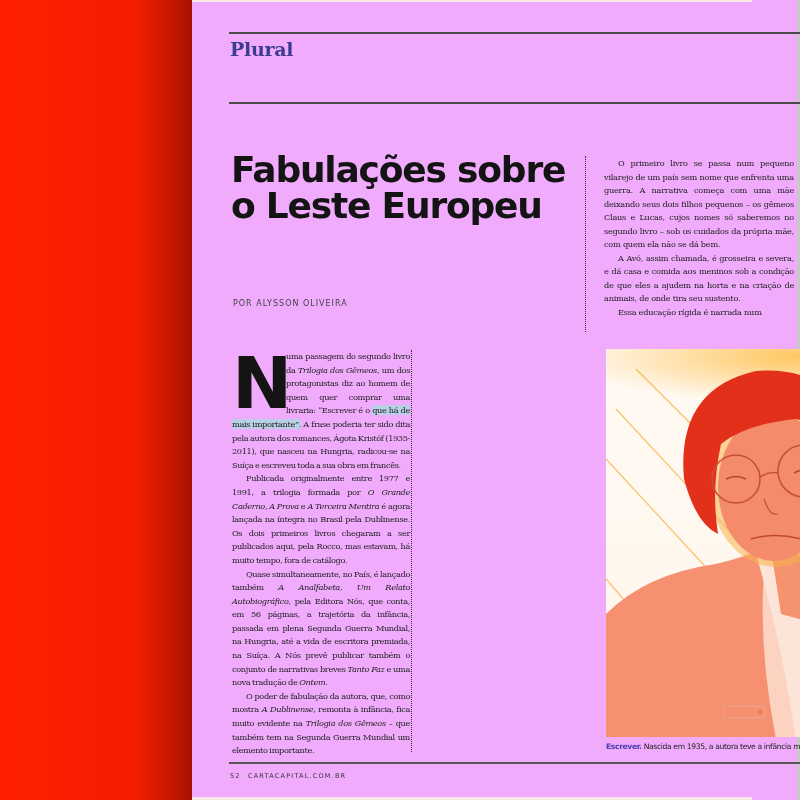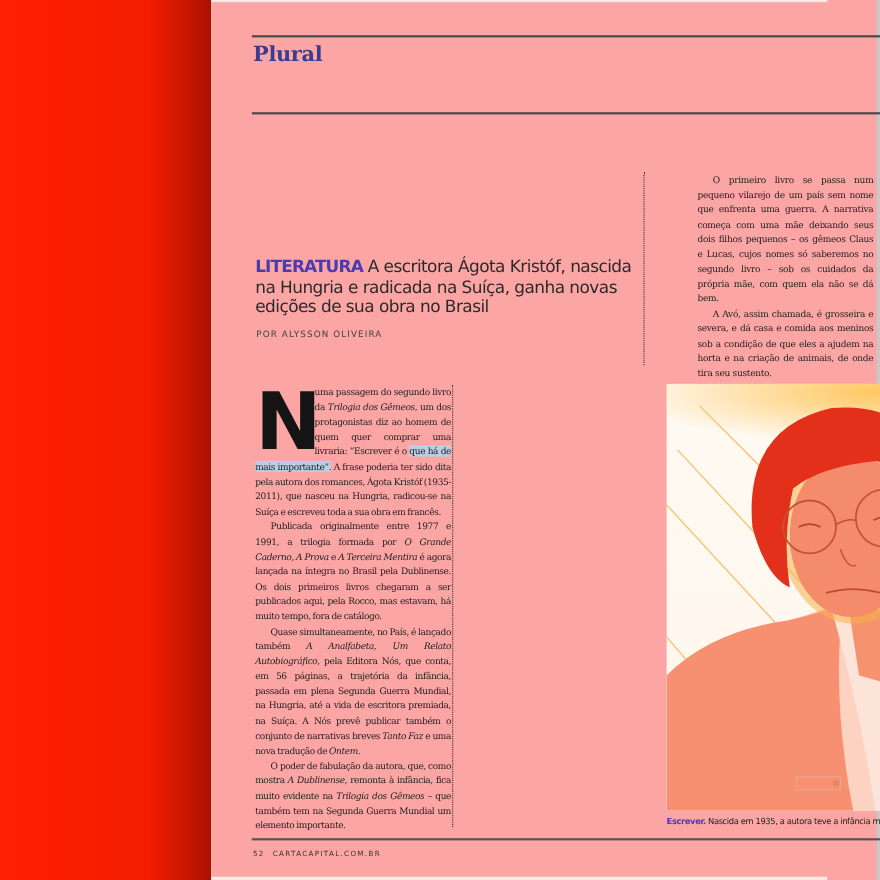--- a/index.html
+++ b/index.html
@@ -4,21 +4,21 @@
   <style>
     * { box-sizing: border-box; margin: 0; padding: 0; }
     html, body { width: 800px; height: 800px; overflow: hidden; background: #fff; }
     body { position: relative; font-family: "DejaVu Serif", serif; color: #1a1a1a; }
 
     .red-band {
       position: absolute; left: 0; top: 0; width: 192px; height: 800px;
       background: linear-gradient(to right, #ff2000 0%, #f41d00 70%, #c91600 88%, #a81200 100%);
     }
     .page {
-      position: absolute; left: 192px; top: 0; width: 608px; height: 800px; background: #fca5a5;
+      position: absolute; left: 192px; top: 0; width: 608px; height: 800px; background: #f0abfc;
     }
     .page-right-edge { position: absolute; right: 0; top: 0; width: 3px; height: 800px; background: #c8c8c8; }
     .page-top-tint { position: absolute; left: 0; top: 0; width: 560px; height: 2px; background: #fbe9e6; }
     .page-bottom-tint { position: absolute; left: 0; bottom: 0; width: 560px; height: 3px; background: #fbe9e6; }
 
     .rule-top { position: absolute; left: 37px; top: 32px; width: 571px; height: 2px; background: #4a4a4a; }
     .section-label {
       position: absolute; left: 38px; top: 38px;
       font-family: "DejaVu Serif", serif; font-weight: bold; font-size: 19px; color: #3b3b8f;
       letter-spacing: -0.3px;
@@ -41,21 +41,21 @@
       font-family: "DejaVu Sans", sans-serif; font-size: 8px; letter-spacing: 1px; color: #444;
     }
 
     .dotted-v { position: absolute; border-left: 1.5px dotted #333; }
 
     .right-col {
       position: absolute; left: 412px; top: 157px; width: 190px;
       font-family: "DejaVu Serif", serif; font-size: 8.2px; line-height: 13.5px;
       color: #1e1e1e; text-align: justify; letter-spacing: -0.25px;
     }
-    .right-col p { text-indent: 14px; margin-left: 30px; }
+    .right-col p { text-indent: 14px; }
 
     .left-col {
       position: absolute; left: 40px; top: 350px; width: 178px;
       font-family: "DejaVu Serif", serif; font-size: 8.2px; line-height: 13.6px;
       color: #1e1e1e; text-align: justify; letter-spacing: -0.35px; word-spacing: -0.5px;
     }
     .left-col p { text-indent: 14px; }
     .left-col p.first { text-indent: 0; }
     .dropcap {
       float: left; width: 48px; height: 62px; margin: 2px 6px 0 0;
@@ -94,33 +94,31 @@
 
 <div class="page">
   <div class="page-top-tint"></div>
   <div class="page-right-edge"></div>
   <div class="page-bottom-tint"></div>
 
   <div class="rule-top"></div>
   <div class="section-label">Plural</div>
   <div class="rule-mid"></div>
 
+  <h1 class="headline">Fabulações sobre o Leste Europeu</h1>
 
-  <div class="deck">
-    <span class="kicker">LITERATURA</span>
-    <span>A escritora Ágota Kristóf, nascida na Hungria e radicada na Suíça, ganha novas edições de sua obra no Brasil</span>
-  </div>
 
   <div class="byline">POR ALYSSON OLIVEIRA</div>
 
   <div class="dotted-v" style="left:393px; top:156px; height:176px;"></div>
 
   <div class="right-col">
     <p>O primeiro livro se passa num pequeno vilarejo de um país sem nome que enfrenta uma guerra. A narrativa começa com uma mãe deixando seus dois filhos pequenos – os gêmeos Claus e Lucas, cujos nomes só saberemos no segundo livro – sob os cuidados da própria mãe, com quem ela não se dá bem.</p>
     <p>A Avó, assim chamada, é grosseira e severa, e dá casa e comida aos meninos sob a condição de que eles a ajudem na horta e na criação de animais, de onde tira seu sustento.</p>
+    <p>Essa educação rígida é narrada num</p>
   </div>
 
   <div class="dotted-v" style="left:219px; top:350px; height:402px;"></div>
 
   <div class="left-col">
     <p class="first">
       <span class="dropcap">N</span><span>uma passagem do segundo livro da </span><i>Trilogia dos Gêmeos</i><span>, um dos protagonistas diz ao homem de quem quer comprar uma livraria: “Escrever é o </span><span class="hl">que há de mais importante”.</span><span> A frase poderia ter sido dita pela autora dos romances, Ágota Kristóf (1935-2011), que nasceu na Hungria, radicou-se na Suíça e escreveu toda a sua obra em francês.</span>
     </p>
     <p><span>Publicada originalmente entre 1977 e 1991, a trilogia formada por </span><i>O Grande Caderno</i><span>, </span><i>A Prova</i><span> e </span><i>A Terceira Mentira</i><span> é agora lançada na íntegra no Brasil pela Dublinense. Os dois primeiros livros chegaram a ser publicados aqui, pela Rocco, mas estavam, há muito tempo, fora de catálogo.</span></p>
     <p><span>Quase simultaneamente, no País, é lançado também </span><i>A Analfabeta, Um Relato Autobiográfico</i><span>, pela Editora Nós, que conta, em 56 páginas, a trajetória da infância, passada em plena Segunda Guerra Mundial, na Hungria, até a vida de escritora premiada, na Suíça. A Nós prevê publicar também o conjunto de narrativas breves </span><i>Tanto Faz</i><span> e uma nova tradução de </span><i>Ontem</i><span>.</span></p>

